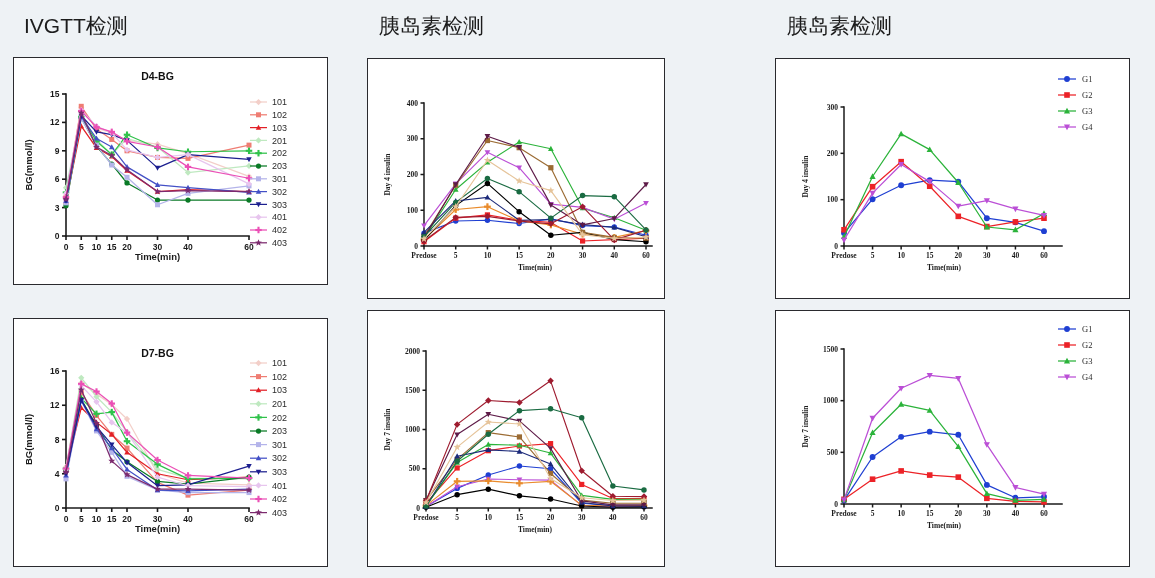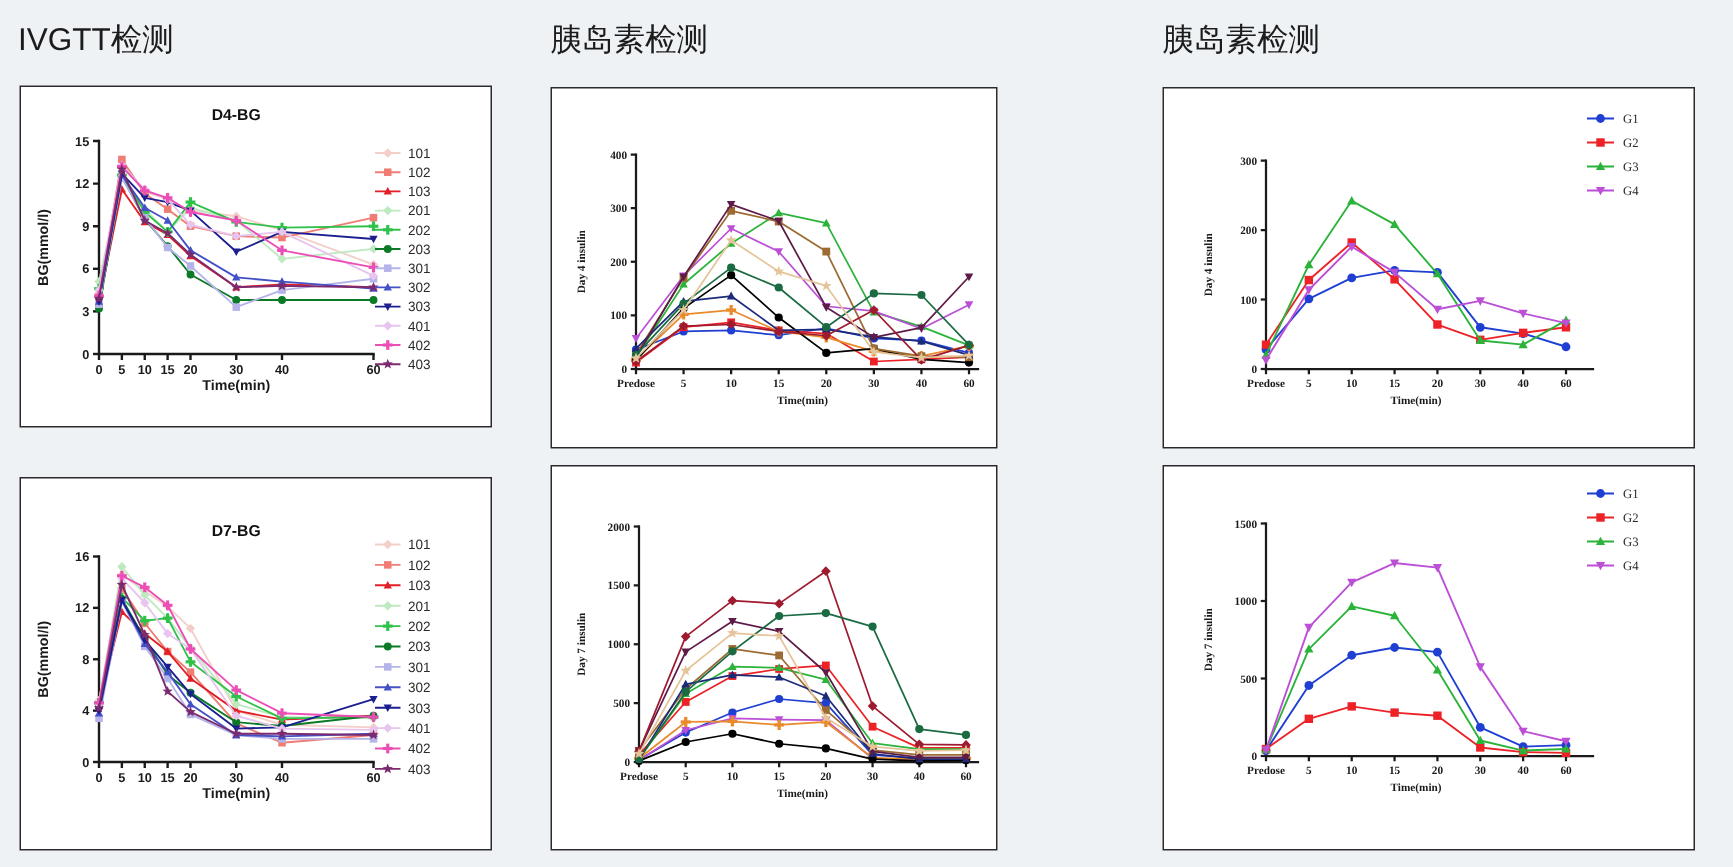--- a/index.html
+++ b/index.html
@@ -12,20 +12,21 @@
   }
   .page { position: relative; width: 1155px; height: 578px; background: #eef2f5; }
 
   .section-title {
     position: absolute;
     font-size: 21px;
     color: #1c1c1c;
     font-family: "Liberation Sans", sans-serif;
     white-space: nowrap;
     letter-spacing: 0px;
+    margin-left: 12px;
   }
   .t1 { left: 12px;  top: 12px; }
   .t2 { left: 367px; top: 12px; }
   .t3 { left: 775px; top: 12px; }
 
   .card {
     position: absolute;
     background: #ffffff;
     border: 1.5px solid #2a2a2e;
   }

